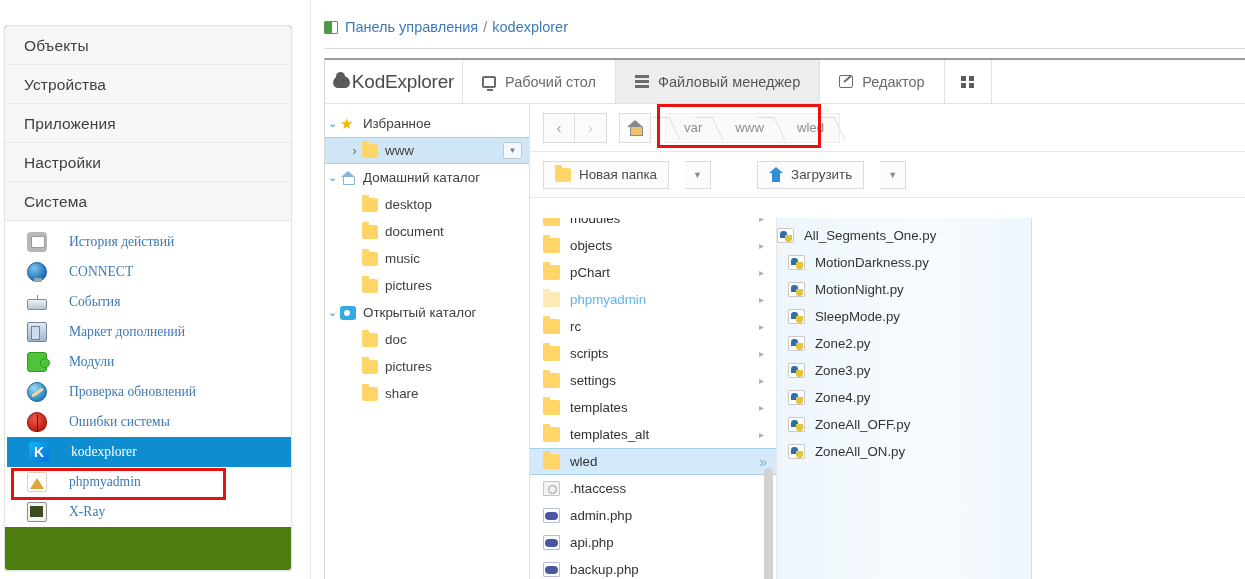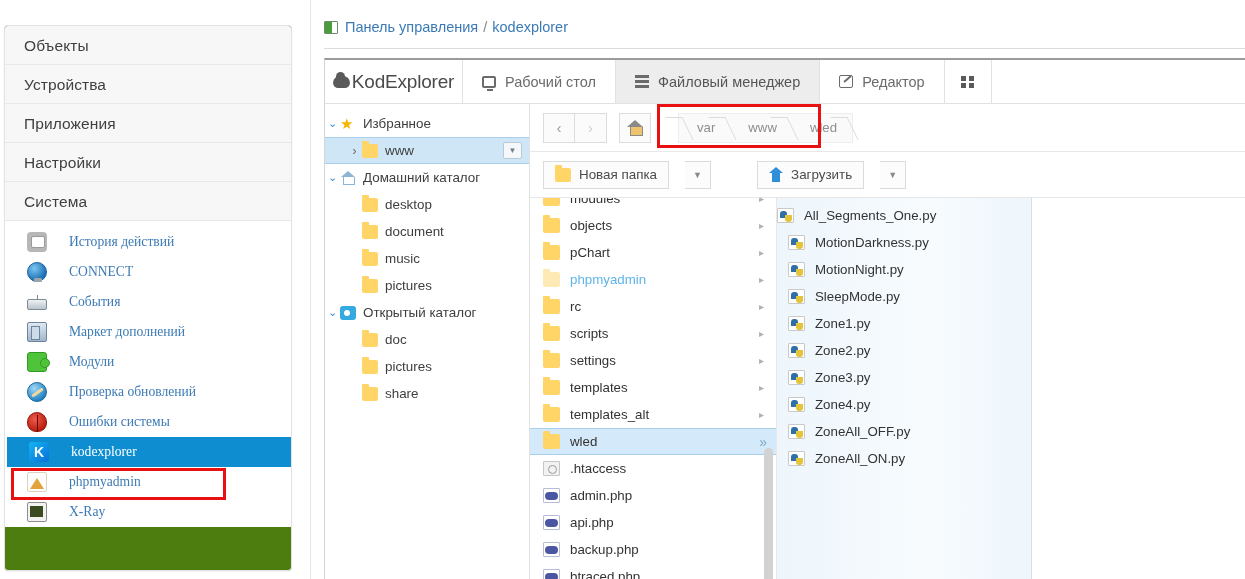--- a/index.html
+++ b/index.html
@@ -178,21 +178,21 @@
   .nav-btn {
     width:32px; height:30px; border:1px solid #dcdcdc; background:#fbfbfb;
     display:flex; align-items:center; justify-content:center; color:#9a9a9a; font-size:15px;
   }
   .nav-btn.mid { border-left:0; }
   .nav-btn.home { margin-left:12px; color:#c24d3a; position:relative;}
   .home-glyph { position:relative; width:17px; height:15px; }
   .home-glyph:before{content:"";position:absolute;left:0;top:0;width:0;height:0;border-left:8.5px solid transparent;border-right:8.5px solid transparent;border-bottom:7px solid #8a8a8a;}
   .home-glyph:after{content:"";position:absolute;left:3px;top:7px;width:11px;height:8px;background:#f0c36d;border:1px solid #8a8a8a;border-top:0;}
   .crumb-path {
-    margin-left:27px; height:30px; display:flex; align-items:center;
+    margin-left:14px; height:30px; display:flex; align-items:center;
     background:#fafafa; border:1px solid #ededed;
   }
   .seg {
     position:relative; padding:0 15px 0 18px; font-size:13.2px; color:#8e8e8e; line-height:28px;
   }
   .seg:after{
     content:""; position:absolute; right:-1px; top:3px; width:16px; height:22px;
     border-right:1px solid #dcdcdc; border-top:1px solid #dcdcdc;
     transform: skewX(26deg);
   }
@@ -206,21 +206,21 @@
   .tb-btn {
     height:28px; border:1px solid #dbdbdb; background:#fcfcfc; display:flex; align-items:center;
     padding:0 11px; gap:8px; font-size:13.4px; color:#4b4b4b;
   }
   .tb-split { width:26px; border-left:0; justify-content:center; color:#8a8a8a; font-size:9px; }
   .tb-gap { width:14px; }
   .upload-arrow { width:14px;height:15px;position:relative; }
   .upload-arrow:before{content:"";position:absolute;left:3px;top:4px;width:8px;height:11px;background:#2f8fd8;}
   .upload-arrow:after{content:"";position:absolute;left:0;top:0;width:0;height:0;border-left:7px solid transparent;border-right:7px solid transparent;border-bottom:6px solid #2f8fd8;}
 
-  .panes { flex:1; display:flex; min-height:0; position:relative; }
+  .panes { flex:1; display:flex; min-height:0; position:relative;margin-top:20px; }
 
   .pane-mid { width:247px; flex:0 0 247px; position:relative; border-right:1px solid #e8e8e8; overflow:hidden; background:#fff;}
   .pane-right { width:255px; flex:0 0 255px; background:linear-gradient(to right,#eef6fc,#f7fbfe 60%,#eef6fc); border-right:1px solid #cfe2f0; overflow:hidden;}
   .pane-rest { flex:1; background:#fff; }
 
   .f-row { height:27px; display:flex; align-items:center; padding-left:13px; font-size:13.3px; color:#333; position:relative;}
   .f-row.sel { background:#d4e9f9; border-top:1px solid #a7cfea; border-bottom:1px solid #a7cfea; }
   .f-row.dim .f-name { color:#5fb4e8; }
   .f-name { white-space:nowrap; }
   .f-ico { width:17px; height:15px; margin-right:10px; flex:0 0 17px; position:relative; }
@@ -526,24 +526,20 @@
                 <div class="f-row" style="padding-left:11px;">
                   <span class="f-ico ic-py"></span>
                   <span class="f-name">MotionNight.py</span>
                 </div>
                 <div class="f-row" style="padding-left:11px;">
                   <span class="f-ico ic-py"></span>
                   <span class="f-name">SleepMode.py</span>
                 </div>
                 <div class="f-row" style="padding-left:11px;">
                   <span class="f-ico ic-py"></span>
-                  <span class="f-name">Zone1.py</span>
-                </div>
-                <div class="f-row" style="padding-left:11px;">
-                  <span class="f-ico ic-py"></span>
                   <span class="f-name">Zone2.py</span>
                 </div>
                 <div class="f-row" style="padding-left:11px;">
                   <span class="f-ico ic-py"></span>
                   <span class="f-name">Zone3.py</span>
                 </div>
                 <div class="f-row" style="padding-left:11px;">
                   <span class="f-ico ic-py"></span>
                   <span class="f-name">Zone4.py</span>
                 </div>

